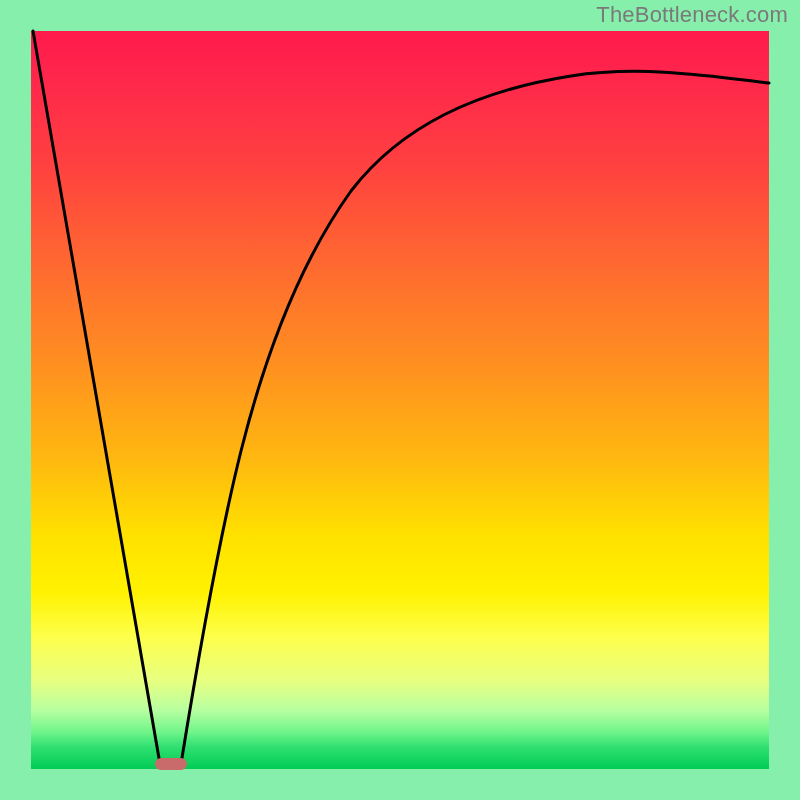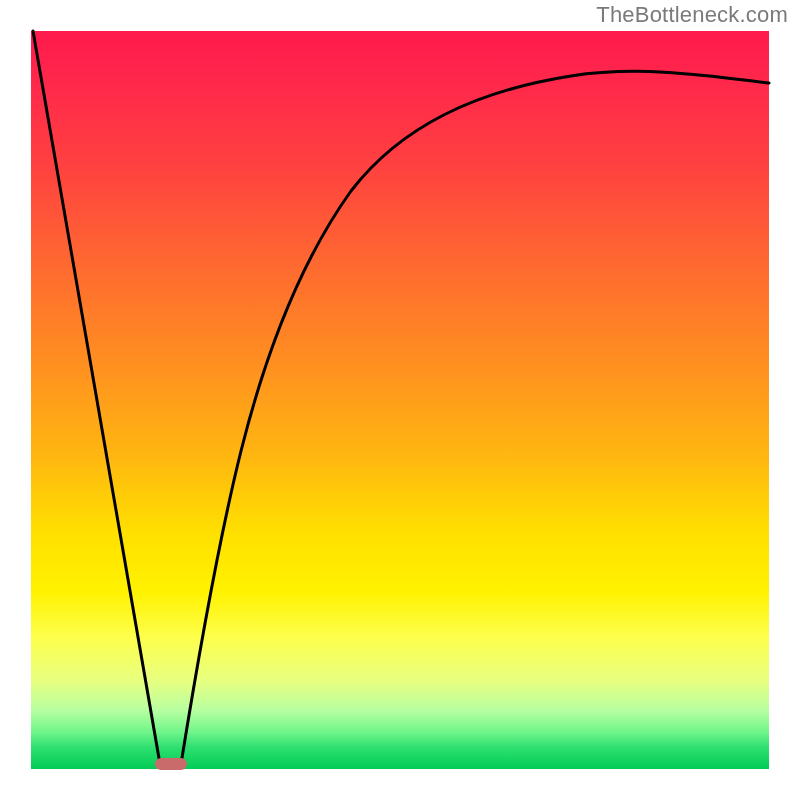--- a/index.html
+++ b/index.html
@@ -8,21 +8,21 @@
     width: 800px;
     height: 800px;
     background: #000;
     overflow: hidden;
     font-family: Arial, Helvetica, sans-serif;
   }
   .outer {
     position: relative;
     width: 800px;
     height: 800px;
-    background: #ffffff;
+    background: #86efac;
   }
   .plot {
     position: absolute;
     left: 31px;
     top: 31px;
     width: 738px;
     height: 738px;
     
     background: linear-gradient(to bottom,
       #ff1a4d 0%,

